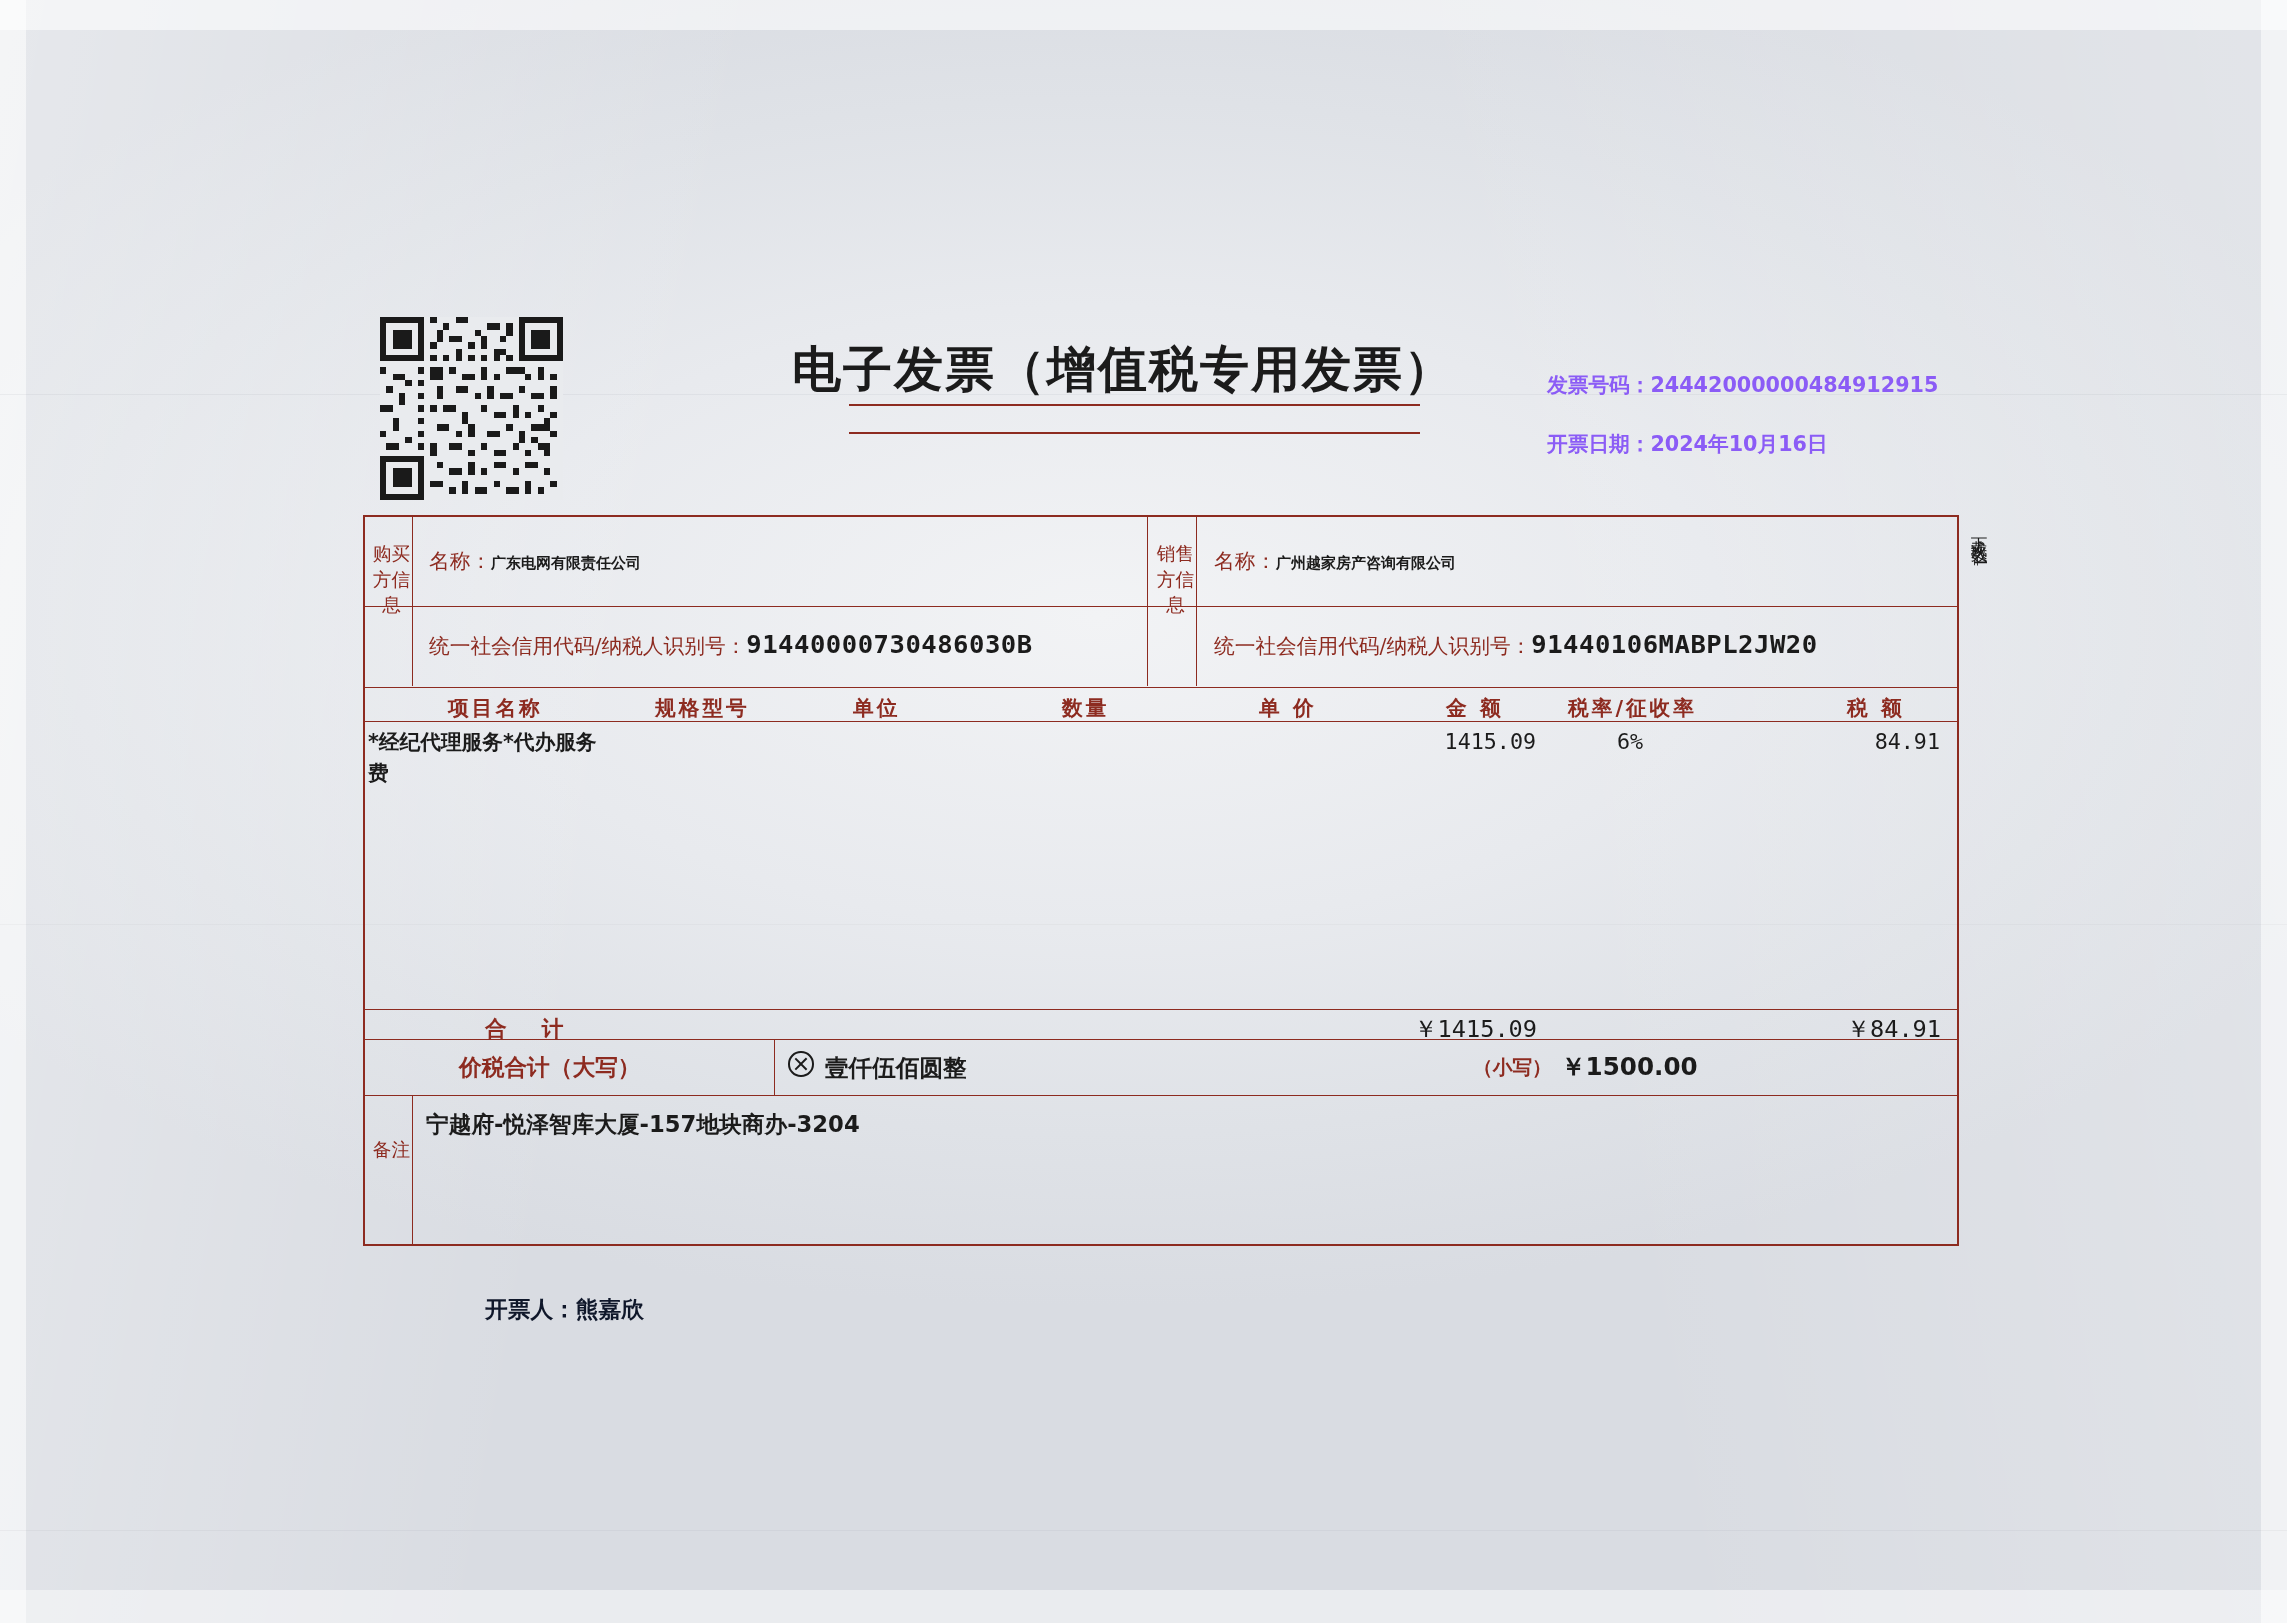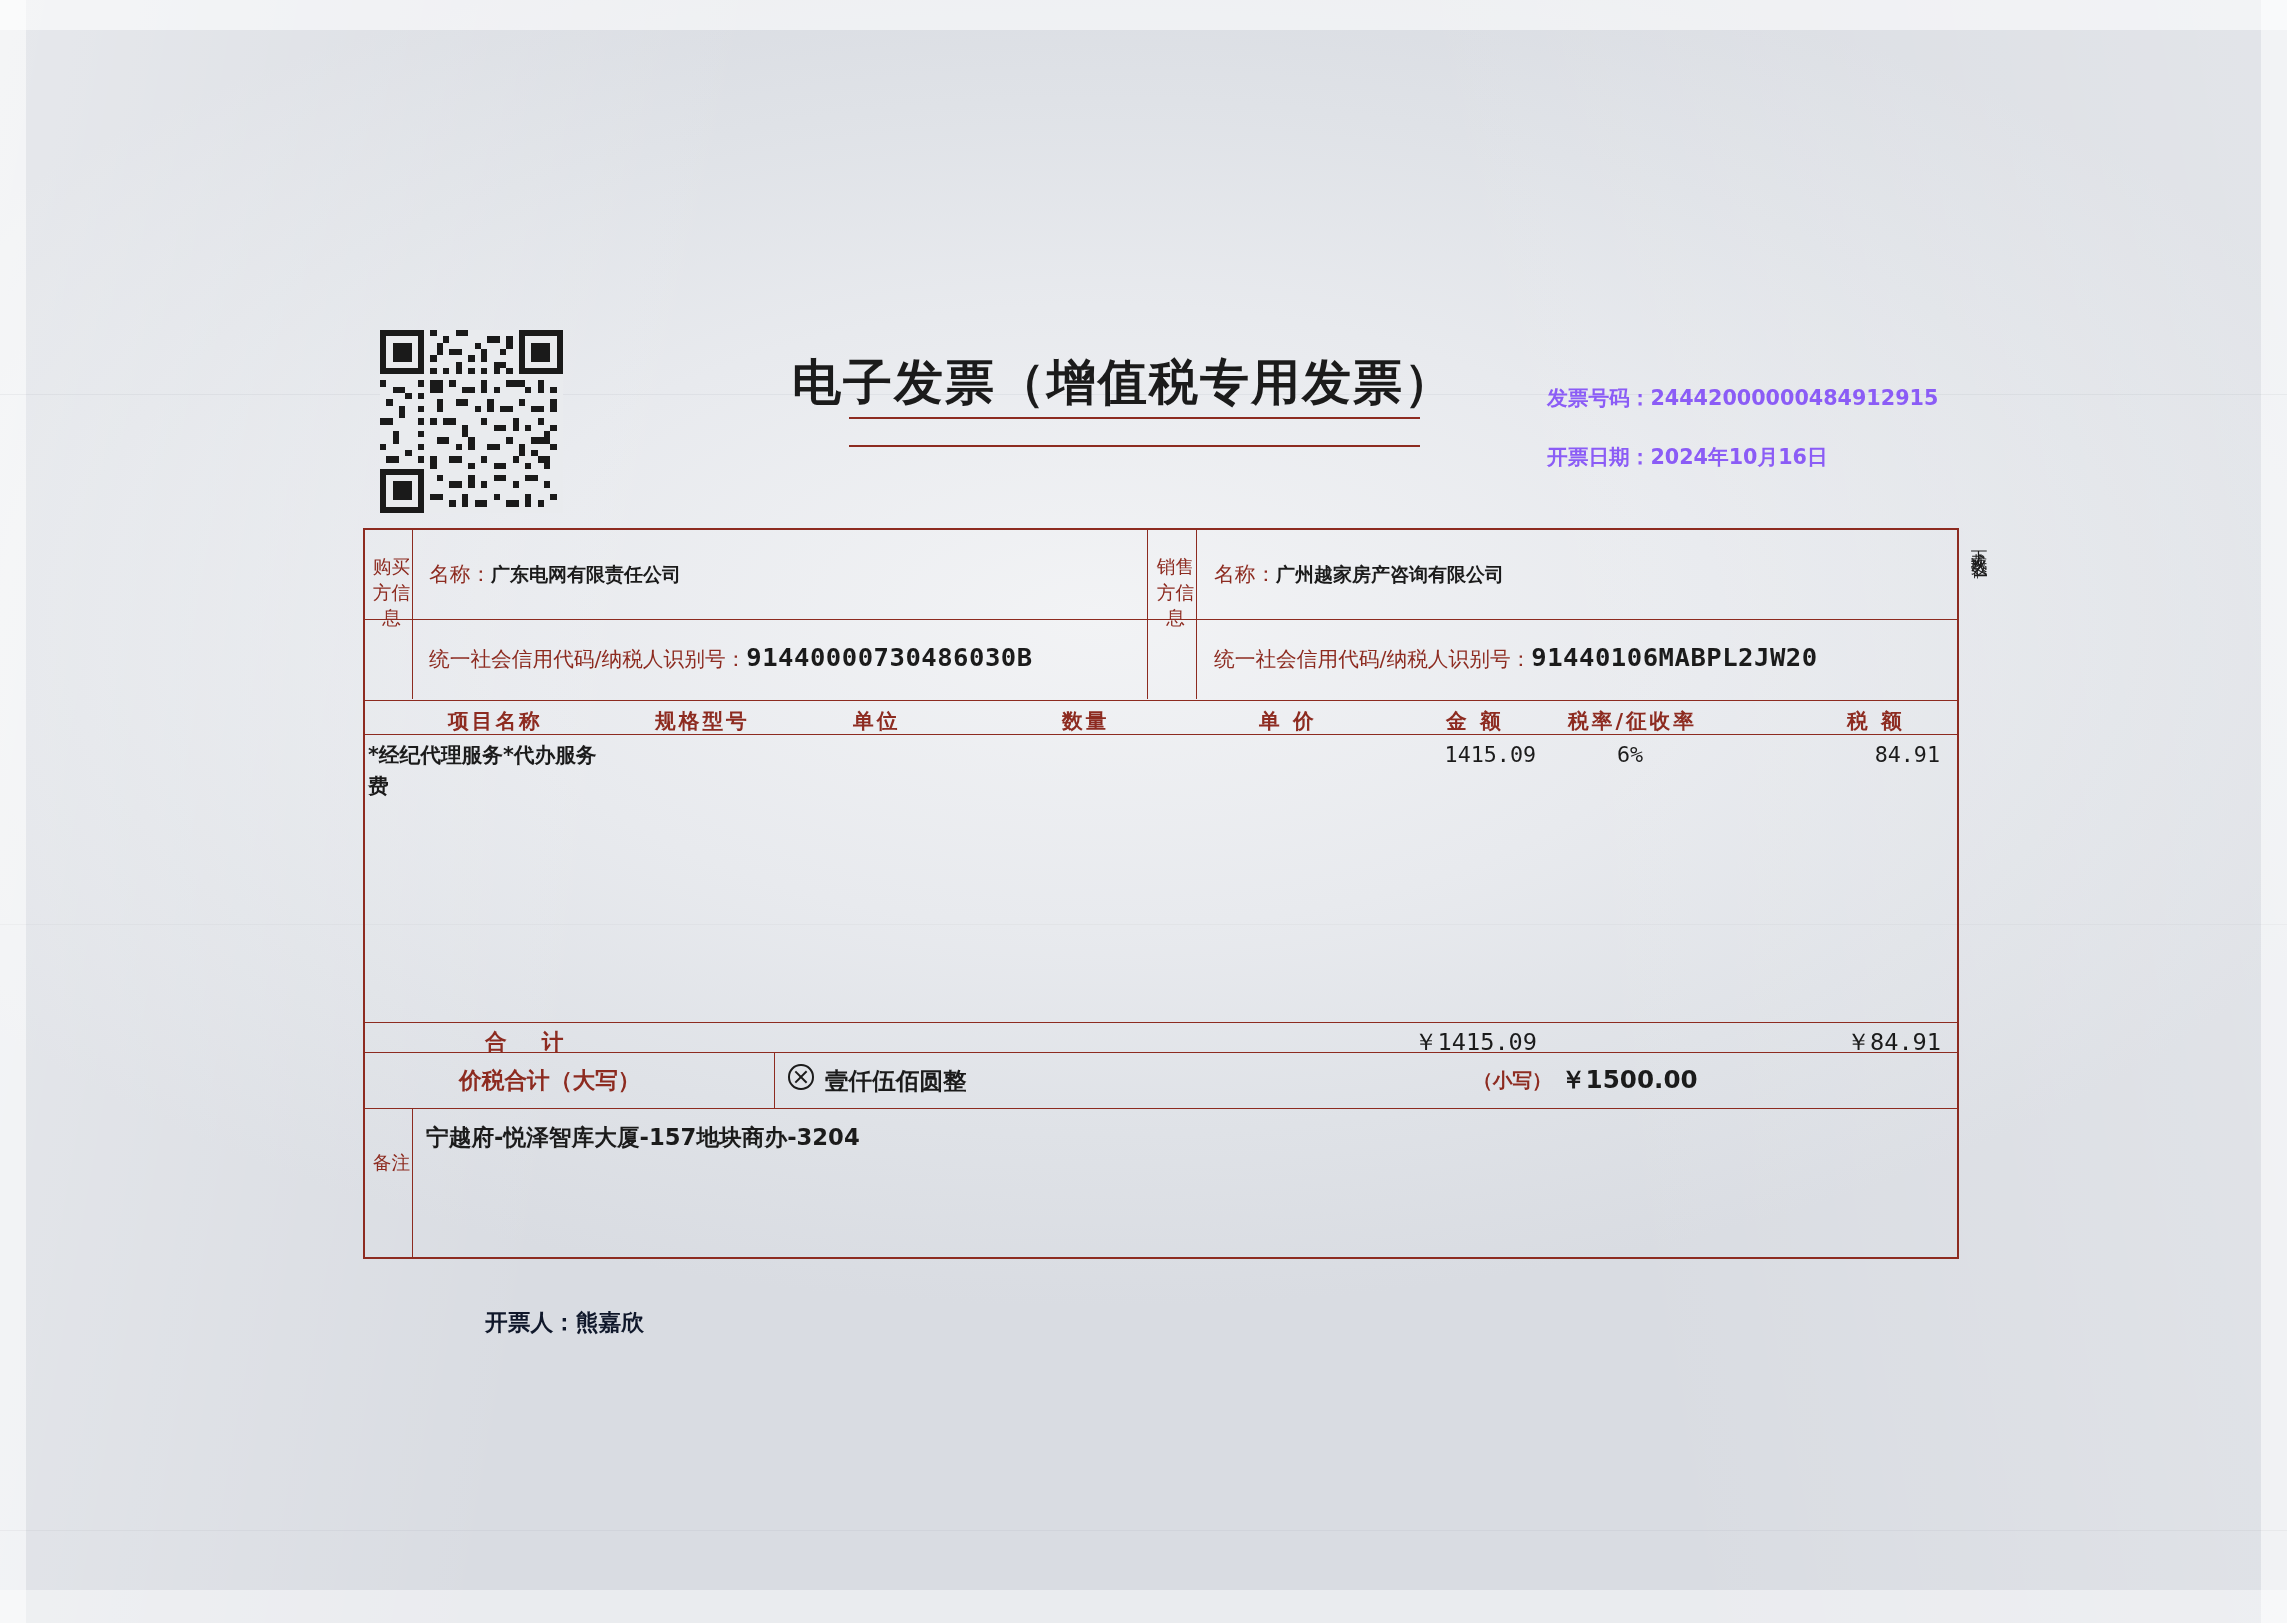--- a/index.html
+++ b/index.html
@@ -49,21 +49,21 @@
     left: 0;
     width: 2287px;
     height: 1px;
     background: rgba(120,125,135,0.25);
     pointer-events: none;
   }
 
   
   #invoice {
     position: absolute;
-    left: 0; top: 17px;
+    left: 0; top: 4px;
     width: 2287px;
     height: 1293px;
     color: #8a2a22;
   }
 
   .qr {
     position: absolute;
     left: 380px;
     top: 313px;
     width: 183px;
@@ -196,21 +196,21 @@
     line-height: 25.6px;
     color: #8d2b20;
   }
   .fld-label {
     font-family: "DejaVu Serif", serif;
     font-size: 20.7px;
     color: #8d2b20;
   }
   .fld-value {
     font-family: "DejaVu Sans", sans-serif;
-    font-size: 19px;
+    font-size: 15px;
     font-weight: bold;
     color: #1b1b1b;
   }
   .fld-value.mono {
     font-family: "DejaVu Sans Mono", monospace;
     font-size: 25.6px;
     letter-spacing: 0.5px;
   }
   .col-head {
     position: absolute;

